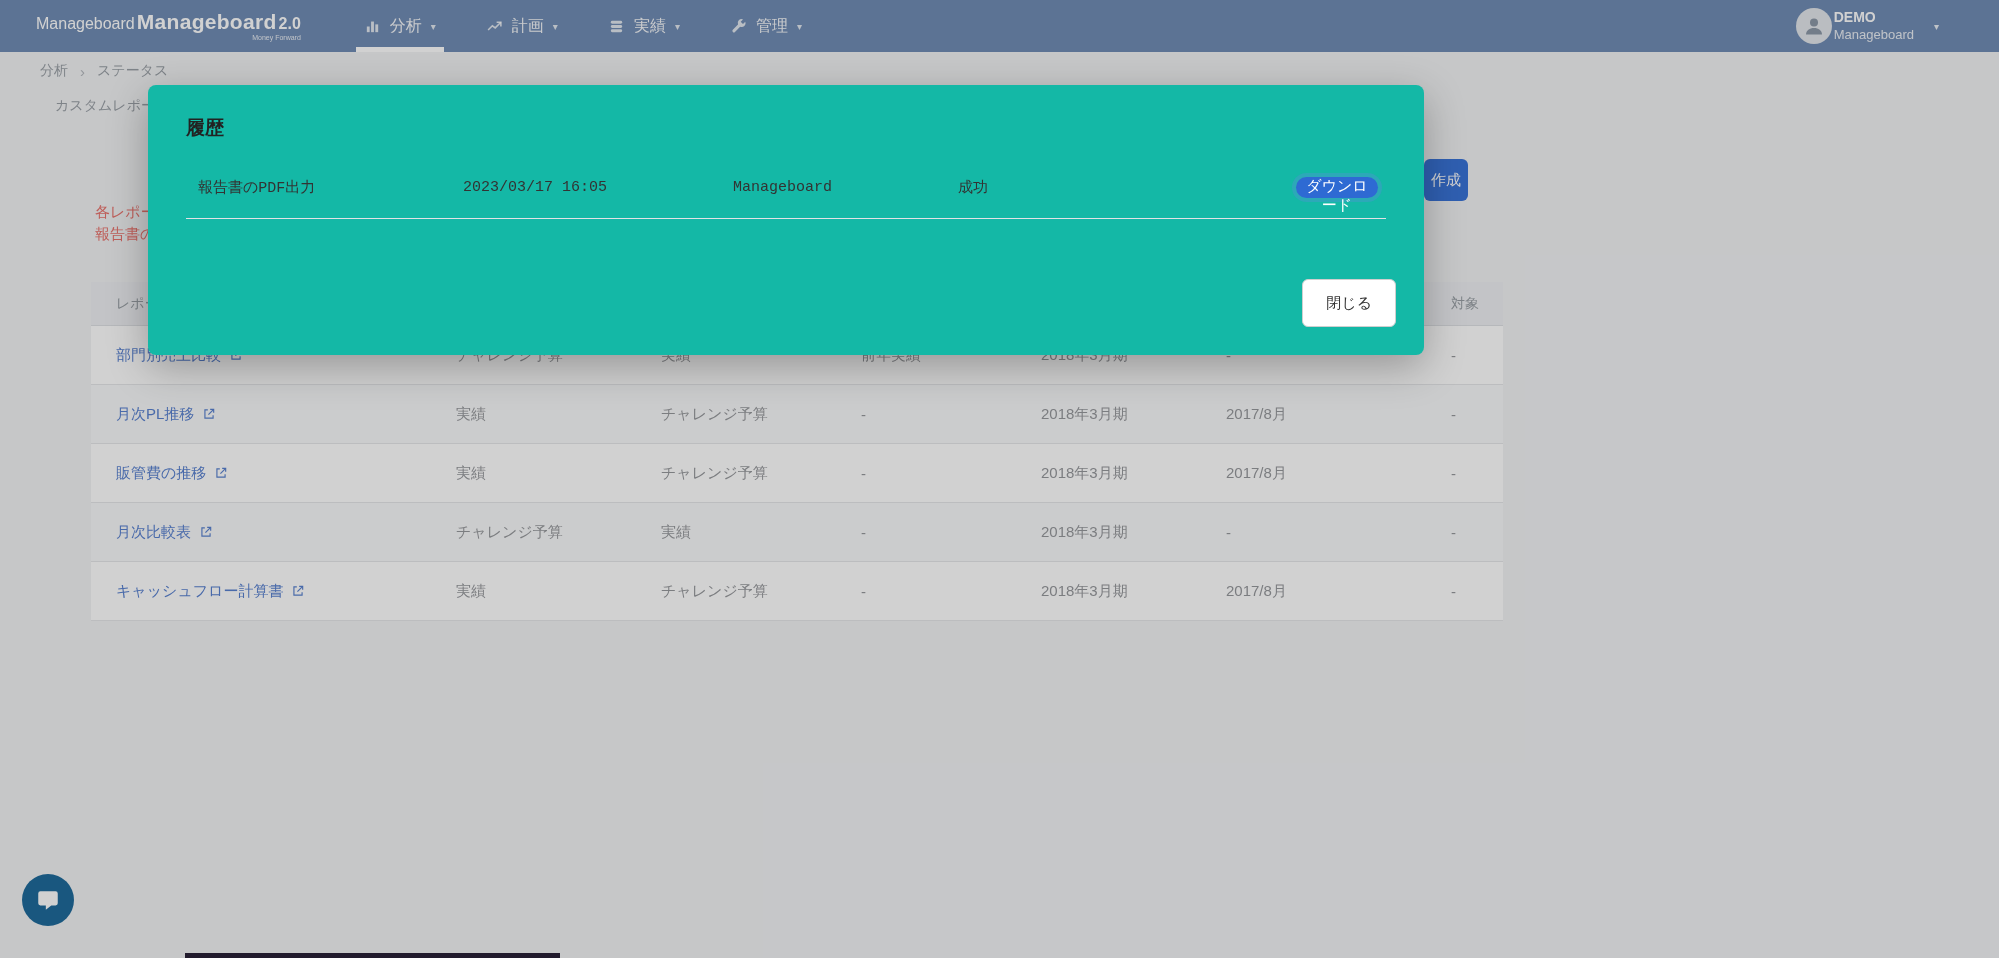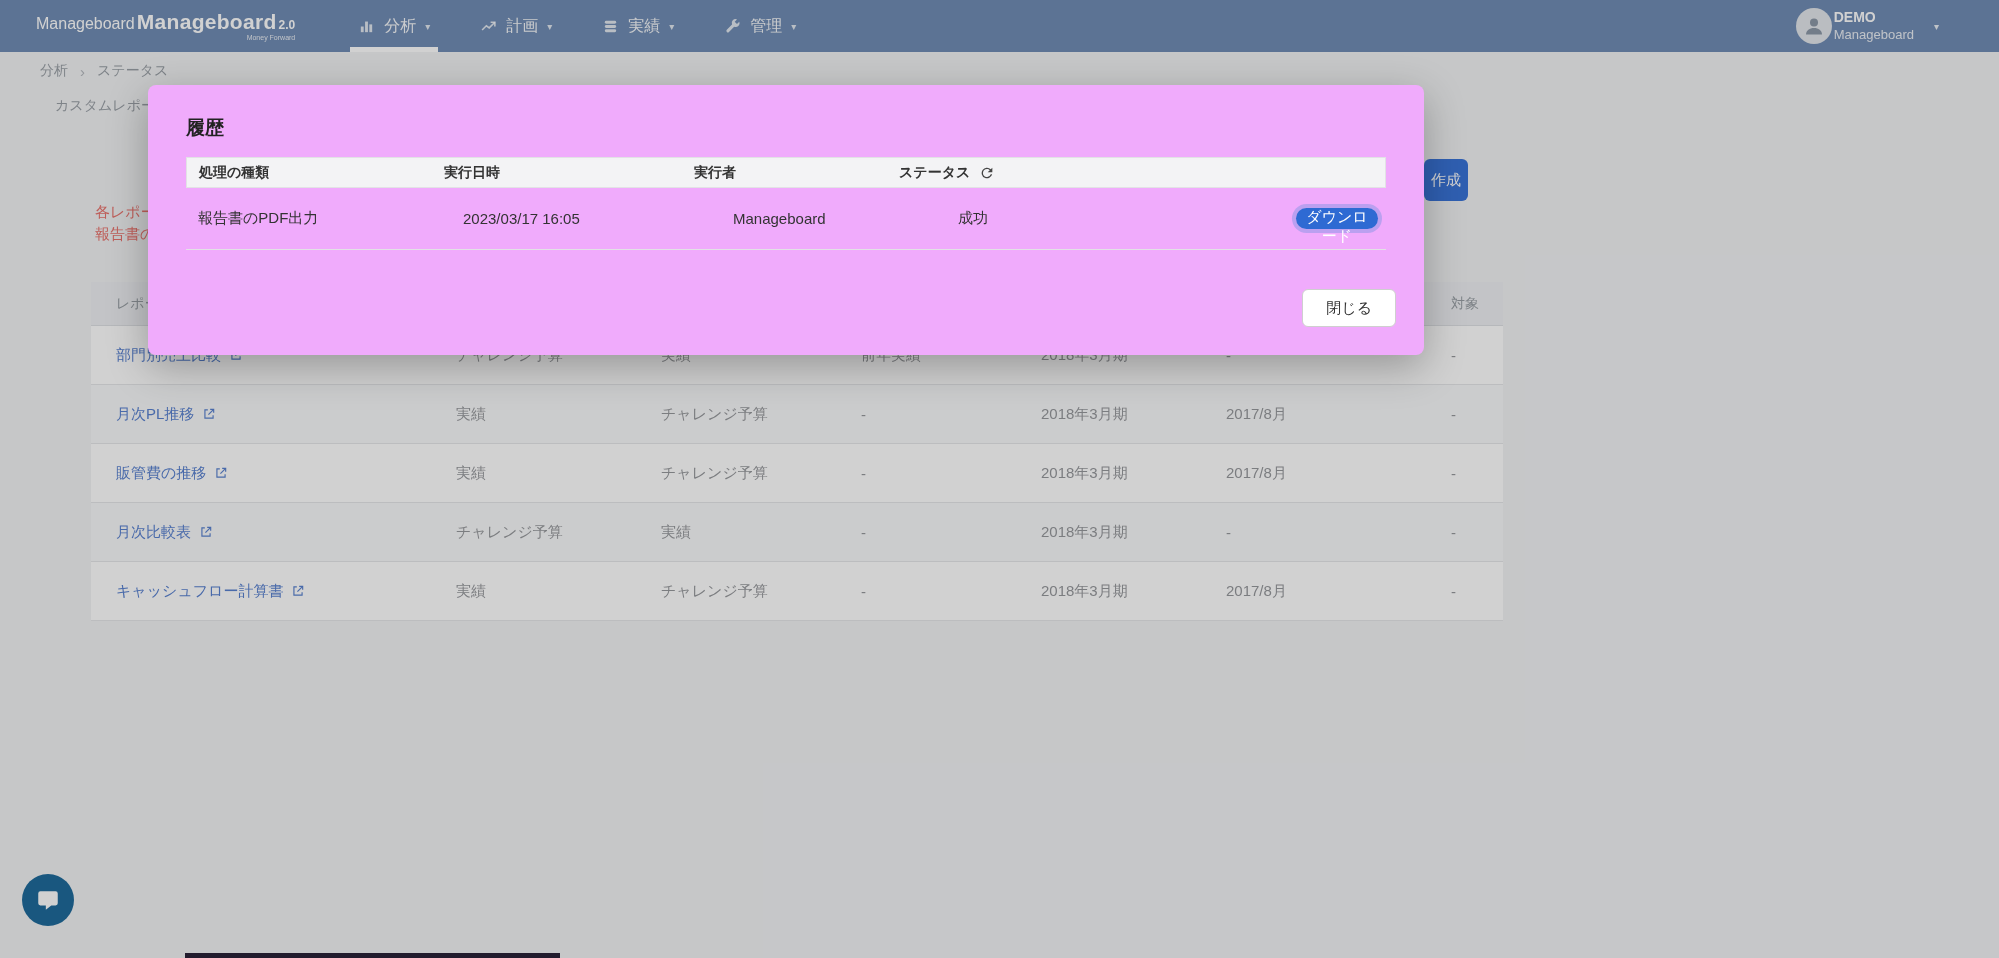--- a/index.html
+++ b/index.html
@@ -11,21 +11,21 @@
   }
 
   
   .topnav{
     position:absolute; top:0; left:0; right:0; height:52px;
     background:#718db5; display:flex; align-items:center; z-index:10;
   }
   .logo{ margin-left:36px; color:#fff; line-height:1; cursor:pointer; }
   .logo-line{ display:flex; align-items:baseline; gap:2px; }
   .logo-main{ font-weight:bold; font-size:21px; letter-spacing:.3px; }
-  .logo-ver{ font-weight:bold; font-size:12px; }
+  .logo-ver{ font-weight:bold; font-size:16px; }
   .logo-tagline{ font-size:7px; color:rgba(255,255,255,.85); text-align:right; margin-top:2px; }
   .nav-items{ display:flex; margin-left:38px; height:100%; }
   .nav-item{
     position:relative; display:flex; align-items:center; gap:9px;
     padding:0 10px; margin:0 15px; color:rgba(255,255,255,.93);
     font-size:16px; cursor:pointer;
   }
   .nav-item .nav-ico{ display:flex; color:rgba(255,255,255,.8); }
   .nav-item .caret{ font-size:10px; color:rgba(255,255,255,.8); }
   .nav-item.active::after{
@@ -76,42 +76,42 @@
   .cell{ padding-left:25px; }
   .cell.rname{ color:#5a82d0; display:flex; align-items:center; gap:8px; cursor:pointer; }
   .ext-ico{ display:flex; color:#5a82d0; }
 
   
   .overlay{ position:absolute; inset:0; background:rgba(0,0,0,.18); z-index:40; }
 
   
   .modal{
     position:absolute; left:148px; top:85px; width:1276px; height:270px;
-    background:#f0abfc; border-radius:8px; box-shadow:0 12px 40px rgba(0,0,0,.28);
-    z-index:50; padding:0 38px;
+    background:#14b8a6; border-radius:8px; box-shadow:0 12px 40px rgba(0,0,0,.28);
+    z-index:50; padding:0 38px;font-family:Liberation Mono, monospace;
   }
   .modal-title{ margin-top:30px; font-size:19px; font-weight:bold; color:#222; }
   .m-table{ margin-top:16px; }
   .m-head,.m-row{
     display:grid; grid-template-columns:245px 250px 205px 330px 1fr; align-items:center;
   }
   .m-head{ height:31px; background:#f3f3f5; border:1px solid #e2e2e5;
     font-size:14px; font-weight:bold; color:#333; }
   .m-head .hc{ padding-left:12px; display:flex; align-items:center; gap:9px; }
   .refresh-btn{ display:flex; cursor:pointer; color:#444; }
   .m-row{ height:62px; border-bottom:1px solid #e2e2e5; font-size:15px; color:#333;gap:20px; }
   .m-row .rc{ padding-left:12px; }
   .dl-wrap{ display:flex; justify-content:flex-end; padding-right:8px; }
   .dl-btn{
     height:21px; padding:0 10px; background:#2e6ad3; color:#fff; border:none;
     border-radius:16px; font-size:15px; cursor:pointer; font-family:inherit;
     box-shadow:0 0 0 4px rgba(88,139,219,.35);
   }
   .close-btn{
-    position:absolute; right:28px; bottom:28px; height:38px; padding:0 23px;
+    position:absolute; right:28px; bottom:28px; height:48px; padding:0 23px;
     background:#fff; border:1px solid #cfcfcf; border-radius:6px;
     font-size:15px; color:#333; cursor:pointer; font-family:inherit;
   }
 
   
   .intercom{
     position:absolute; left:22px; top:874px; width:52px; height:52px;
     border-radius:50%; background:#1f6b9b; border:none; z-index:30;
     display:flex; align-items:center; justify-content:center; cursor:pointer;
   }
@@ -310,34 +310,20 @@
     <span class="cell">-</span>
   </div>
 </div>
 
 <div class="overlay"></div>
 
 <div class="modal">
   <div class="modal-title">履歴</div>
 
   <div class="m-table">
-    <div class="m-head">
-      <span class="hc">処理の種類</span>
-      <span class="hc">実行日時</span>
-      <span class="hc">実行者</span>
-      <span class="hc">
-        <span>ステータス</span>
-        <span class="refresh-btn">
-          <svg viewBox="0 0 24 24" width="16" height="16" fill="currentColor">
-              <path d="M17.65 6.35A8 8 0 1 0 19.73 14h-2.08A6 6 0 1 1 12 6c1.66 0 3.14.69 4.22 1.78L13 11h7V4l-2.35 2.35z"></path>
-            </svg>
-        </span>
-      </span>
-      <span class="hc"></span>
-    </div>
 
     <div class="m-row">
       <span class="rc">報告書のPDF出力</span>
       <span class="rc">2023/03/17 16:05</span>
       <span class="rc">Manageboard</span>
       <span class="rc">成功</span>
       <span class="dl-wrap">
         <button class="dl-btn">ダウンロード</button>
       </span>
     </div>

